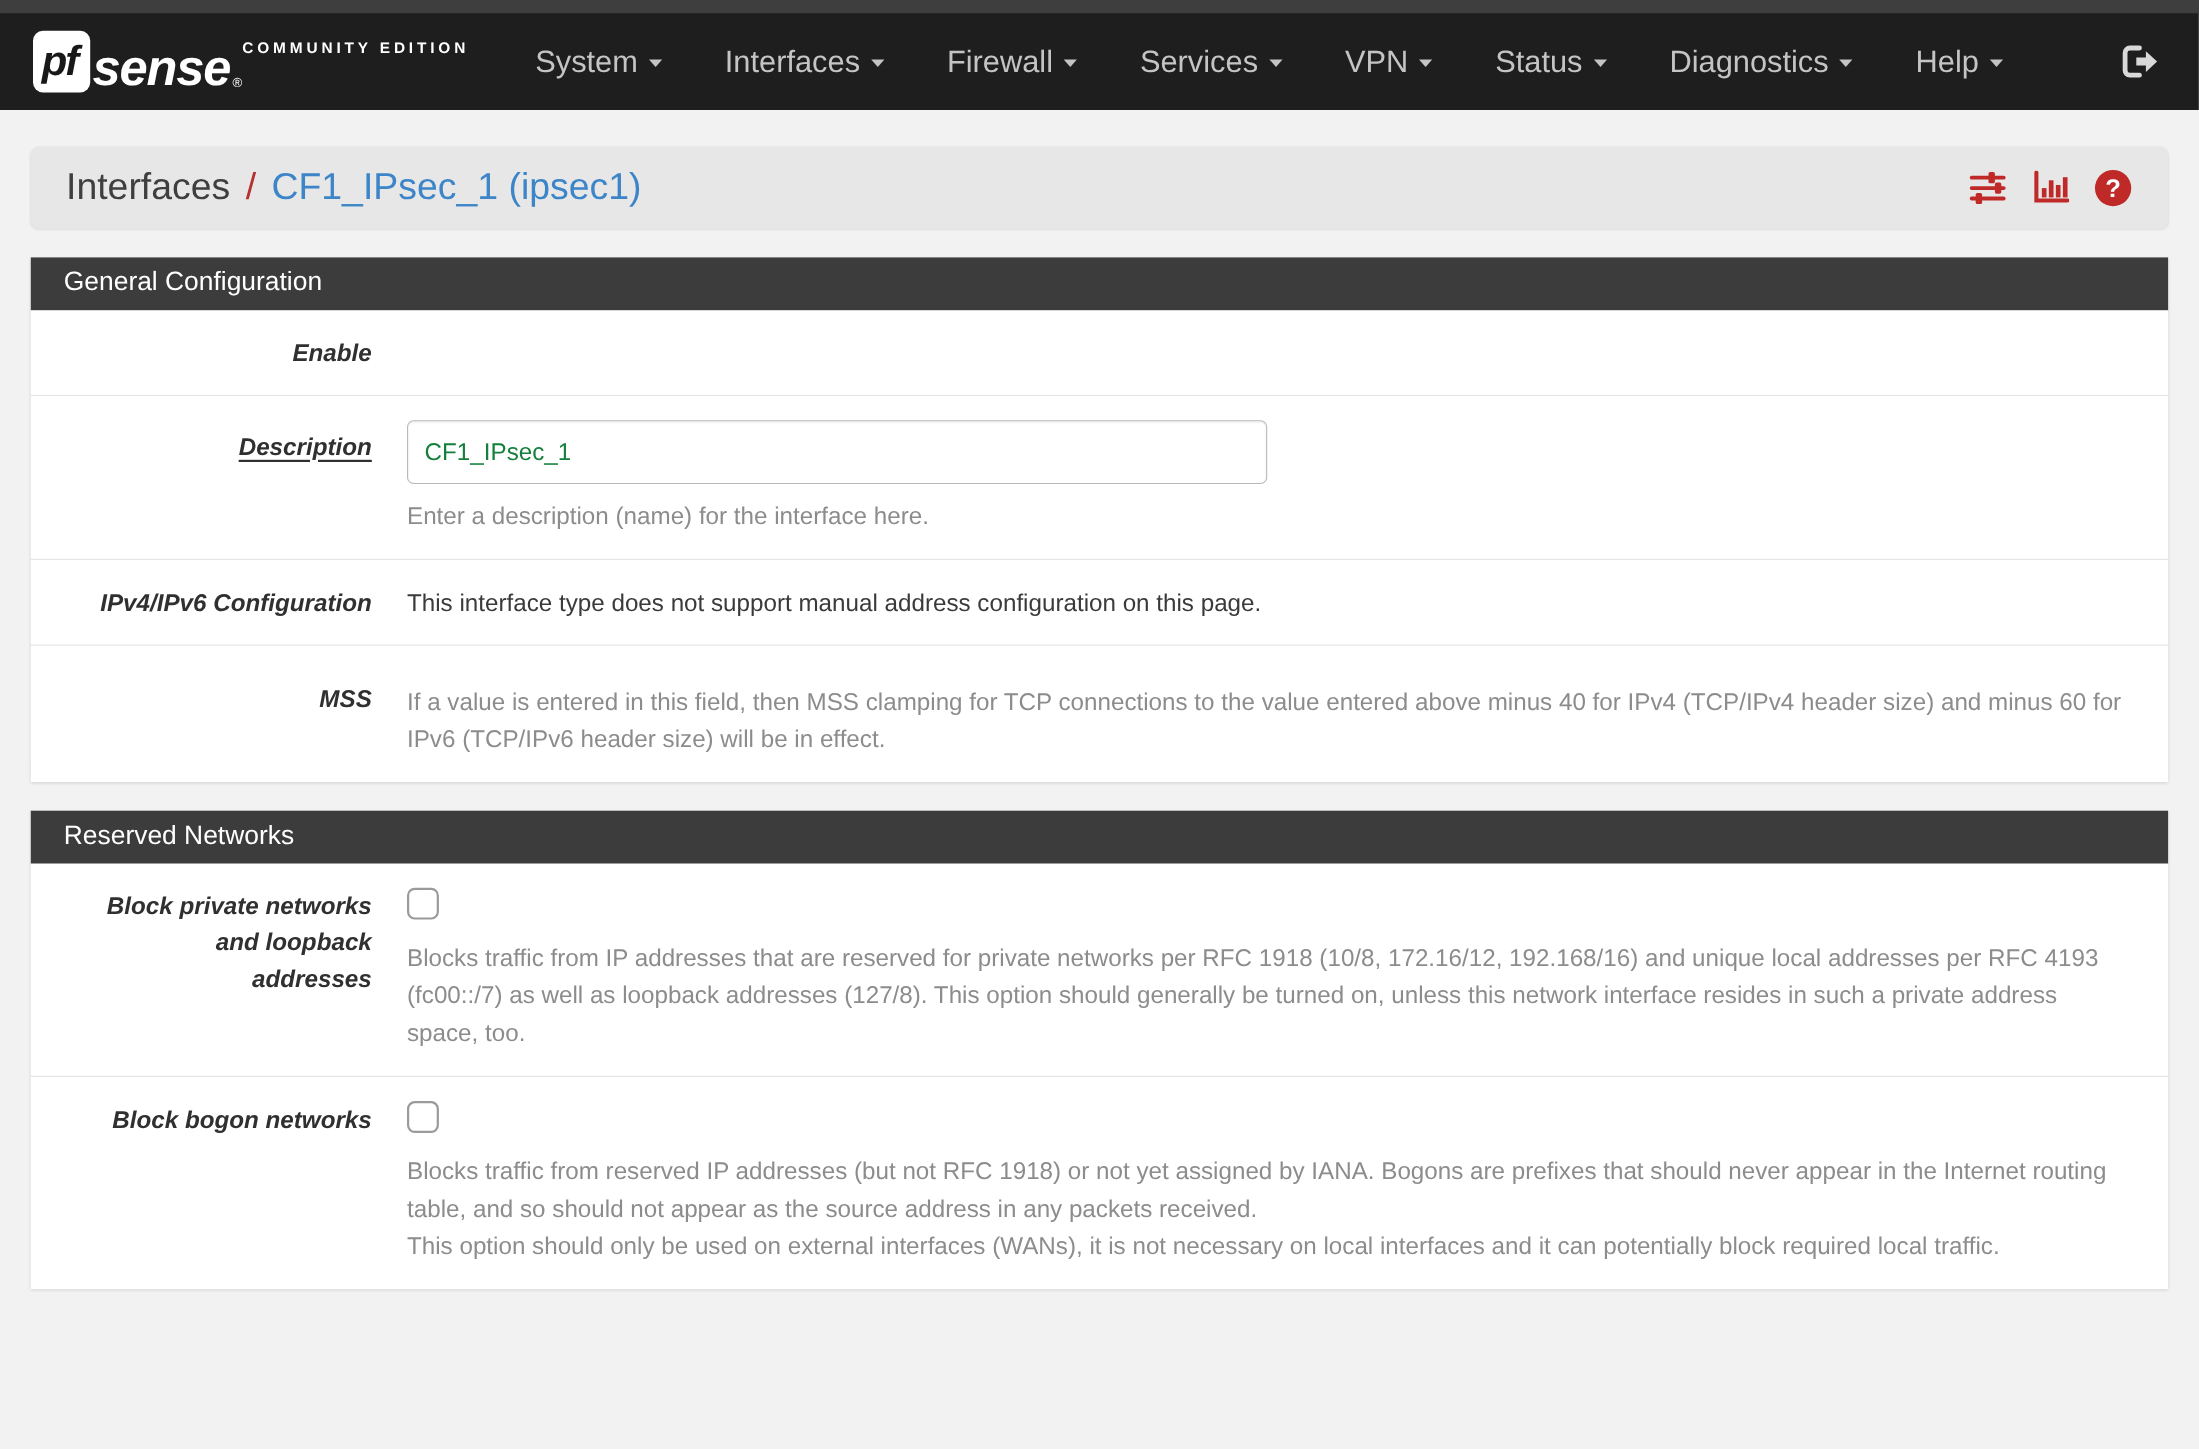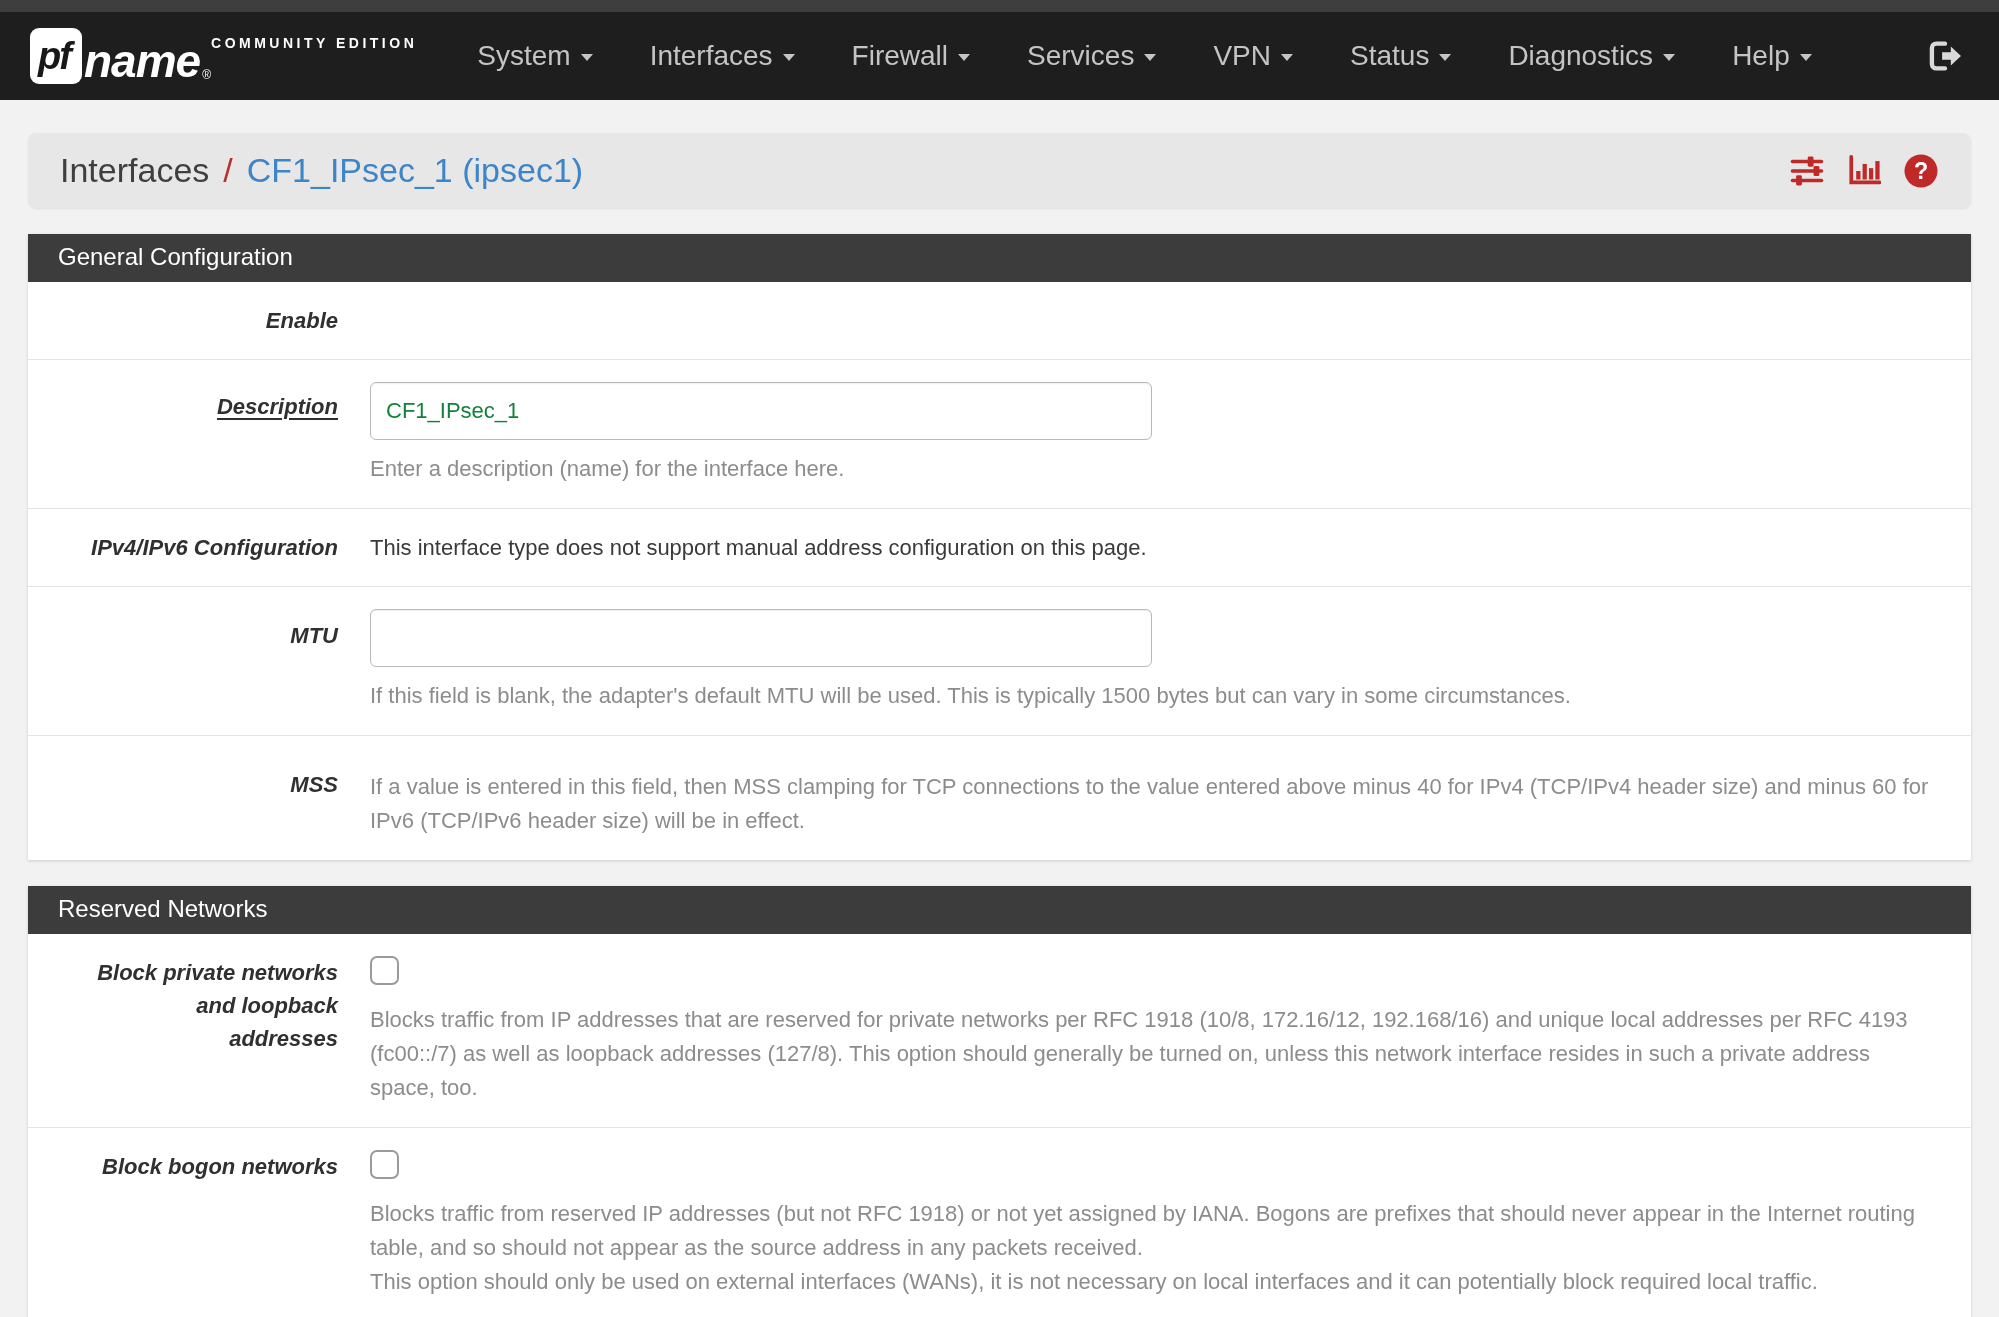--- a/index.html
+++ b/index.html
@@ -128,21 +128,21 @@
 </style>
 </head>
 <body>
 
 <div class="navbar">
   <div class="brand">
     <div class="brand-row">
       <div class="pf-box">
           <span>pf</span>
         </div>
-      <div class="sense">name</div>
+      <div class="sense">sense</div>
       <div class="registered">®</div>
     </div>
     <div class="edition">COMMUNITY EDITION</div>
   </div>
   <div class="nav-items">
     <a class="nav-item">
         <span>System</span>
         <span class="caret"></span>
       </a>
     <a class="nav-item">
@@ -238,27 +238,20 @@
     </div>
   </div>
 
   <div class="form-row">
     <div class="col-label">IPv4/IPv6 Configuration</div>
     <div class="col-content">
       <div class="static-text">This interface type does not support manual address configuration on this page.</div>
     </div>
   </div>
 
-  <div class="form-row top">
-    <div class="col-label" style="padding-top:10px;">MTU</div>
-    <div class="col-content">
-      <input type="text" class="text-input" value="" style="">
-      <div class="help-text">If this field is blank, the adapter's default MTU will be used. This is typically 1500 bytes but can vary in some circumstances.</div>
-    </div>
-  </div>
 
   <div class="form-row top">
     <div class="col-label" style="padding-top:10px;">MSS</div>
     <div class="col-content">
       <div class="help-text">If a value is entered in this field, then MSS clamping for TCP connections to the value entered above minus 40 for IPv4 (TCP/IPv4 header size) and minus 60 for IPv6 (TCP/IPv6 header size) will be in effect.</div>
     </div>
   </div>
 </div>
 
 <div class="panel">

